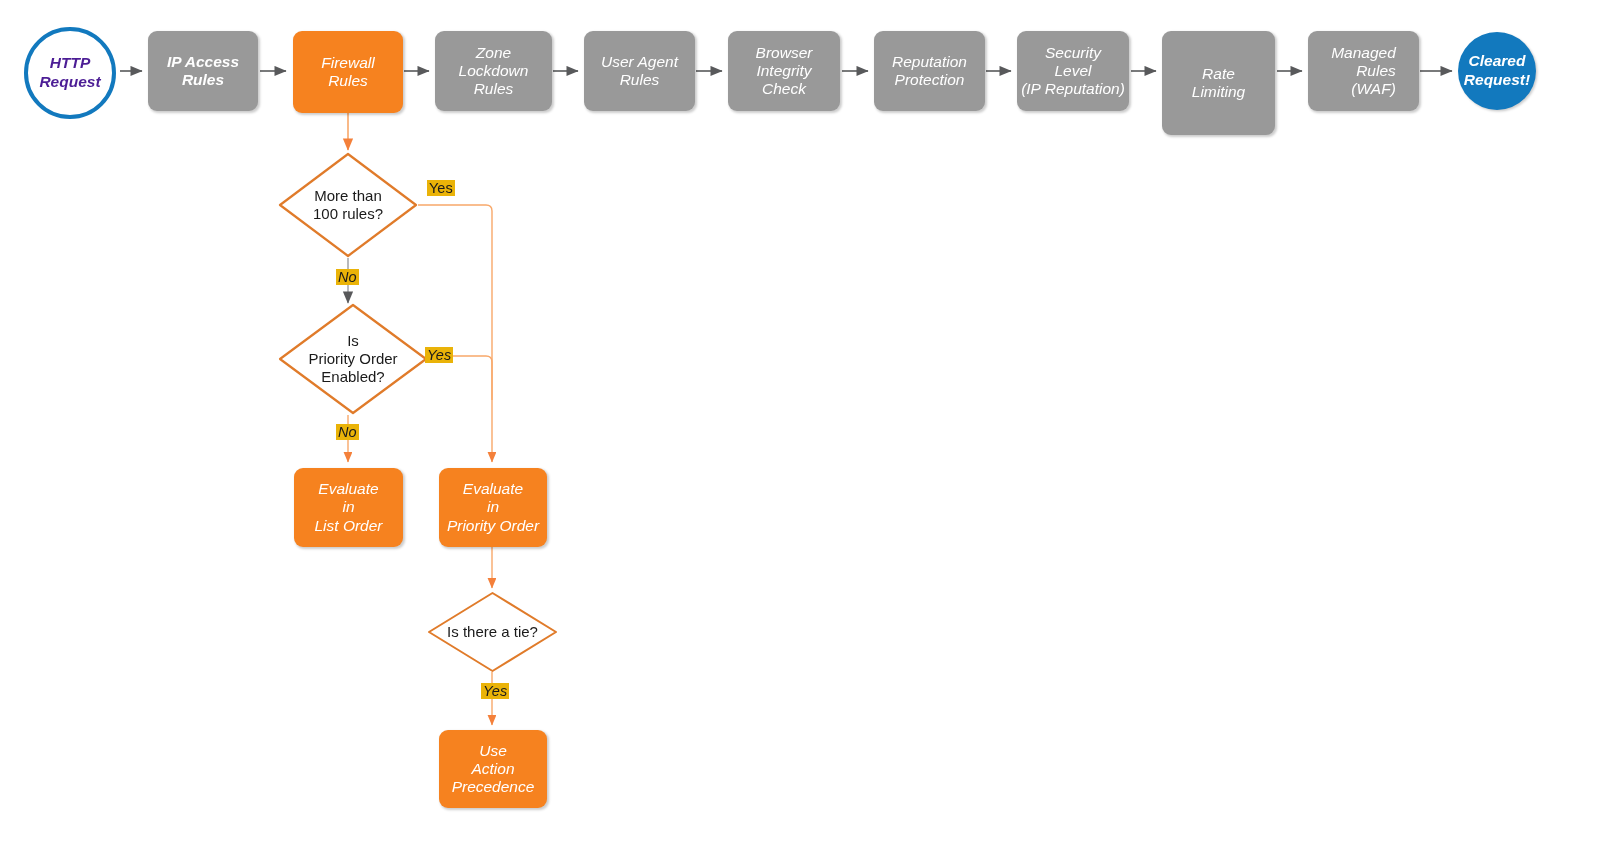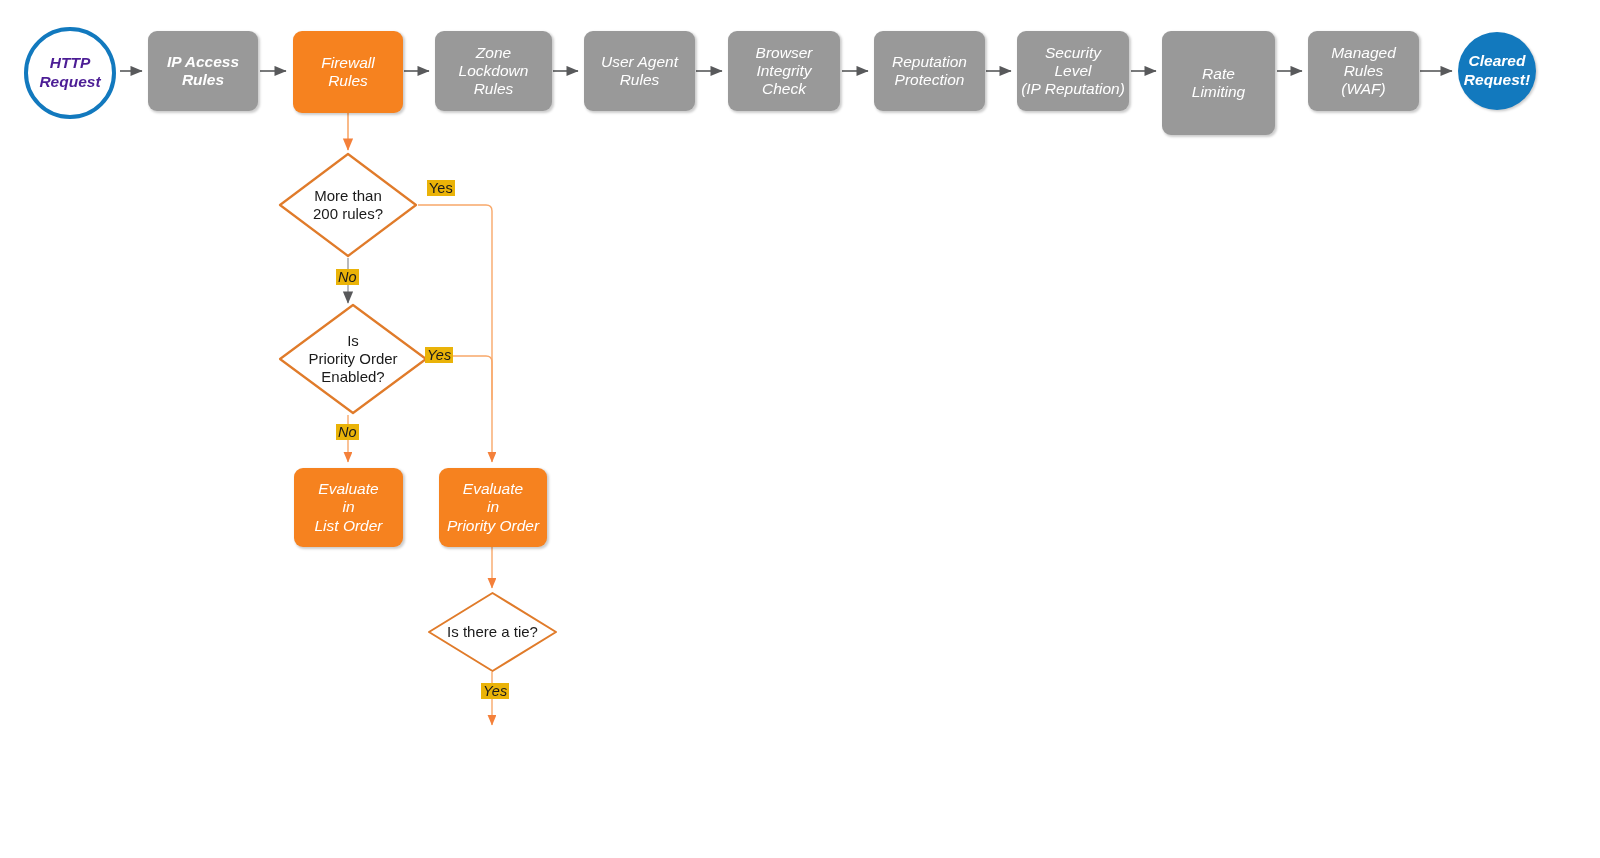--- a/index.html
+++ b/index.html
@@ -182,37 +182,37 @@
     <span class="txt">Security
 Level
 (IP Reputation)</span>
   </div>
 
   <div class="node pbox gray" style="left:1162px; top:31px; width:113px; height:104px;">
     <span class="txt">Rate
 Limiting</span>
   </div>
 
-  <div class="node pbox gray" style="left:1308px; top:31px; width:111px; height:80px;">
+  <div class="node pbox gray" style="left:1308px; top:31px; width:111px; height:80px;text-align:right;">
     <span class="txt">Managed
 Rules
 (WAF)</span>
   </div>
 
   <div class="node circle filled" style="left:1458px; top:32px; width:78px; height:78px;">
     <span class="txt">Cleared
 Request!</span>
   </div>
 
   <div class="diamond-wrap" style="left:278px; top:152px; width:140px; height:106px;">
     <svg viewBox="0 0 140 106" preserveAspectRatio="none">
       <polygon points="70,2 138,53 70,104 2,53" fill="#ffffff" stroke="#e07b2a" stroke-width="2.2" stroke-linejoin="round"></polygon>
     </svg>
     <div class="diamond-label">More than
-200 rules?</div>
+100 rules?</div>
   </div>
 
   <div class="edge-label upright" style="left:427px; top:180px;">Yes</div>
   <div class="edge-label" style="left:336px; top:269px;">No</div>
 
   <div class="diamond-wrap" style="left:278px; top:303px; width:150px; height:112px;">
     <svg viewBox="0 0 150 112" preserveAspectRatio="none">
       <polygon points="75,2 148,56 75,110 2,56" fill="#ffffff" stroke="#e07b2a" stroke-width="2.2" stroke-linejoin="round"></polygon>
     </svg>
     <div class="diamond-label">Is
@@ -237,14 +237,19 @@
 
   <div class="diamond-wrap" style="left:427px; top:591px; width:131px; height:82px;">
     <svg viewBox="0 0 131 82" preserveAspectRatio="none">
       <polygon points="65.5,2 129,41 65.5,80 2,41" fill="#ffffff" stroke="#e07b2a" stroke-width="2.0" stroke-linejoin="round"></polygon>
     </svg>
     <div class="diamond-label">Is there a tie?</div>
   </div>
 
   <div class="edge-label" style="left:481px; top:683px;">Yes</div>
 
+  <div class="node pbox orange" style="left:439px; top:730px; width:108px; height:78px;">
+    <span class="txt">Use
+Action
+Precedence</span>
+  </div>
 
 </div>
 
 </body></html>

